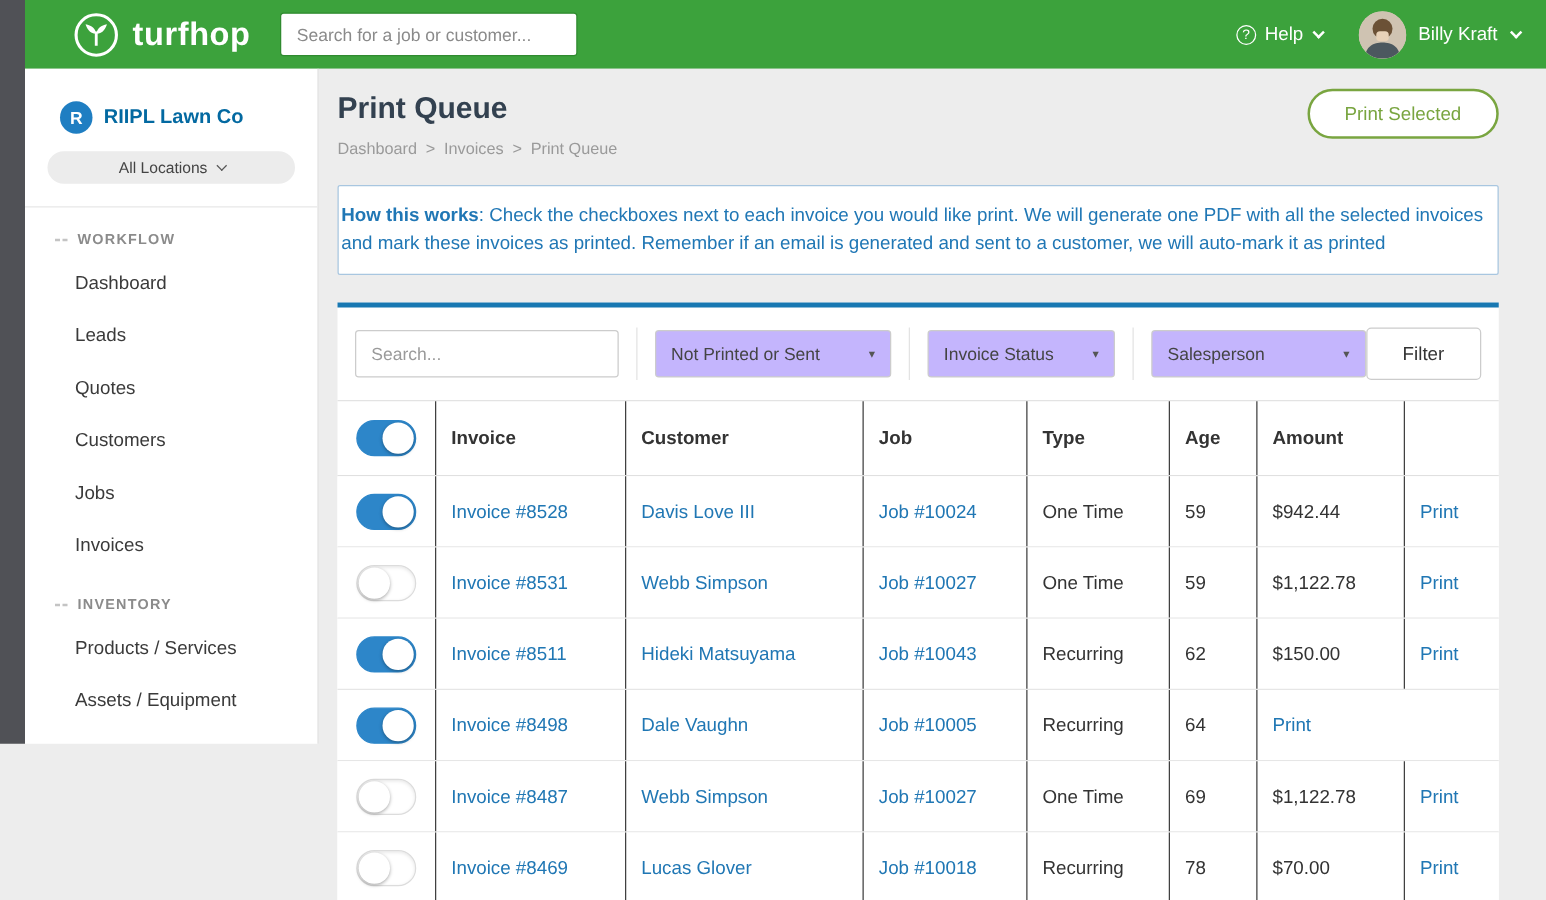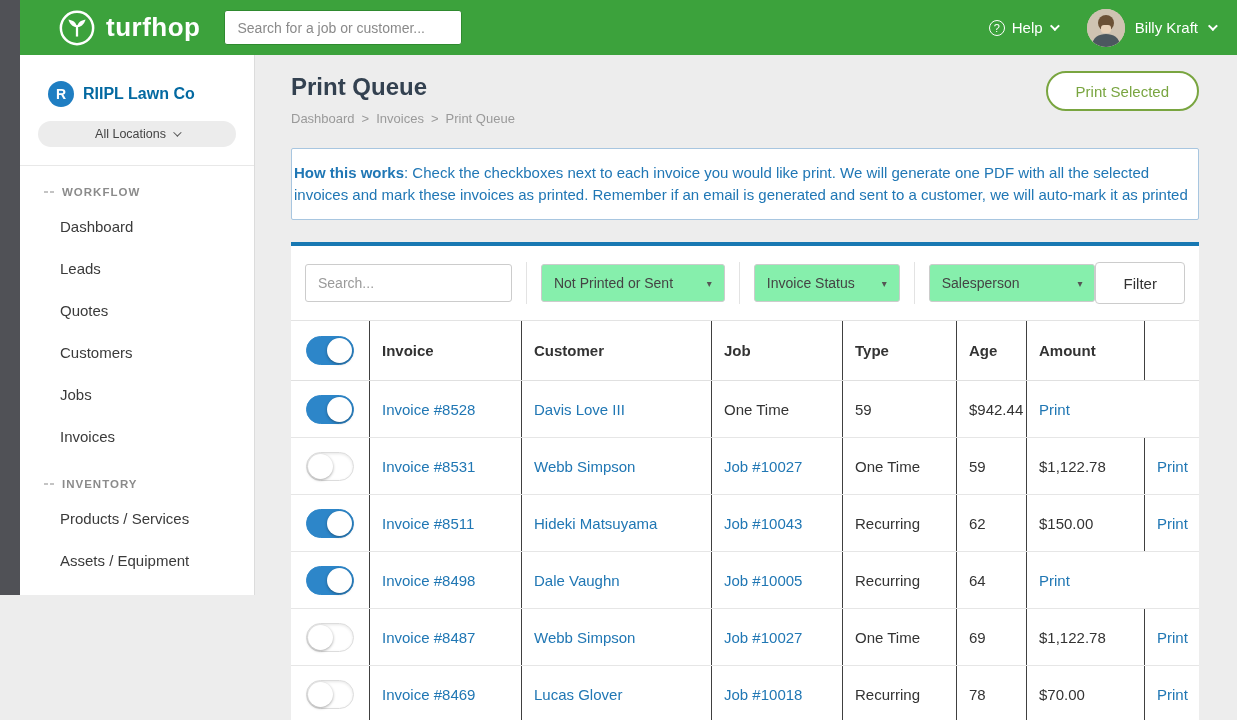--- a/index.html
+++ b/index.html
@@ -34,37 +34,37 @@
   .company-badge { width:26px; height:26px; border-radius:50%; background:#1f7ec2; color:#fff; font-size:14px; font-weight:700; text-align:center; line-height:26px; flex:none; }
   .company-name { font-size:16px; font-weight:700; color:#0369a1; }
   .loc-pill { margin:14px 18px 0 18px; height:26px; background:#ececec; border-radius:14px; display:flex; align-items:center; justify-content:center; gap:7px; font-size:12.5px; color:#444; cursor:pointer; }
   .loc-pill .dchev { width:6px; height:6px; border-right:1.5px solid #555; border-bottom:1.5px solid #555; transform:rotate(45deg) translateY(-2px); }
   .side-div { border-bottom:1px solid #e8e8e8; margin-top:18px; }
   .nav-header { display:flex; align-items:center; gap:8px; padding:20px 0 8px 24px; color:#8b8b8b; font-size:11.5px; font-weight:700; letter-spacing:1px; }
   .dashes { width:4px; height:2px; background:#c4c4c4; box-shadow:6px 0 0 #c4c4c4; display:inline-block; margin-right:6px; }
   .nav-item { height:42px; line-height:42px; padding-left:40px; font-size:15px; color:#3a3a3a; cursor:pointer; }
 
   
-  .content { flex:1; background:#ededed; padding:16px 38px 0 15px; min-width:0;margin-left:21px; }
+  .content { flex:1; background:#ededed; padding:16px 38px 0 15px; min-width:0; }
   .page-head { display:flex; align-items:flex-start; justify-content:space-between; }
   .page-title { font-size:24px; font-weight:700; color:#334150; padding-top:2px; }
   .breadcrumb { margin-top:10px; font-size:13px; color:#9a9a9a; display:flex; gap:7px; }
   .breadcrumb span { color:#9a9a9a; }
   .crumb-link { cursor:pointer; }
   .print-selected { height:40px; padding:0 28px; border-radius:20px; border:2px solid #79a540; background:#fff; color:#79a540; font-size:15px; font-family:inherit; cursor:pointer; }
 
   .info-box { margin-top:22px; background:#fff; border:1px solid #a8c6e0; border-radius:2px; padding:13px 2px; font-size:15px; line-height:22px; color:#2077b5; }
   .info-box b { font-weight:700; }
 
   .card { margin-top:22px; border-top:4px solid #1878b2; background:#fff; }
   .filter-row { display:flex; align-items:center; padding:16px 14px; border-bottom:1px solid #e3e3e3; }
   .f-sep { width:1px; align-self:stretch; background:#e3e3e3; margin:0 14px; }
   .f-search { width:214px; height:38px; border:1px solid #ccc; border-radius:3px; padding:0 12px; font-size:14px; color:#555; outline:none; font-family:inherit; }
   .f-search::placeholder { color:#9a9a9a; }
-  .select { height:38px; border:1px solid #ccc; border-radius:3px; display:flex; align-items:center; justify-content:space-between; padding:0 12px; font-size:14px; color:#444; cursor:pointer; background:#86efac; }
+  .select { height:38px; border:1px solid #ccc; border-radius:3px; display:flex; align-items:center; justify-content:space-between; padding:0 12px; font-size:14px; color:#444; cursor:pointer; background:#c4b5fd; }
   .sel-printed { width:192px; }
   .sel-status { width:152px; }
   .sel-sales { width:174px; }
   .caret { font-size:10px; color:#555; margin-left:10px; }
   .filter-btn { margin-left:auto; height:42px; width:94px; border:1px solid #ccc; border-radius:4px; background:#fff; font-size:15px; color:#333; font-family:inherit; cursor:pointer; }
 
   
   .grid-row { display:grid; grid-template-columns:79px 152px 190px 131px 114px 70px 118px 1fr; align-items:center; }
   .thead { height:60px; border-bottom:1px solid #e0e0e0; }
   .thead .cell { font-weight:700; color:#333; font-size:15px; }
@@ -223,20 +223,23 @@
                 <div class="toggle on">
                   <div class="knob"></div>
                 </div>
               </div>
             <div class="cell">
                 <a>Invoice #8528</a>
               </div>
             <div class="cell">
                 <a>Davis Love III</a>
               </div>
+            <div class="cell">
+                <a>Job #10024</a>
+              </div>
             <div class="cell">One Time</div>
             <div class="cell">59</div>
             <div class="cell">$942.44</div>
             <div class="cell">
                 <a>Print</a>
               </div>
           </div>
 
           <div class="grid-row trow">
             <div class="cell c-toggle">

